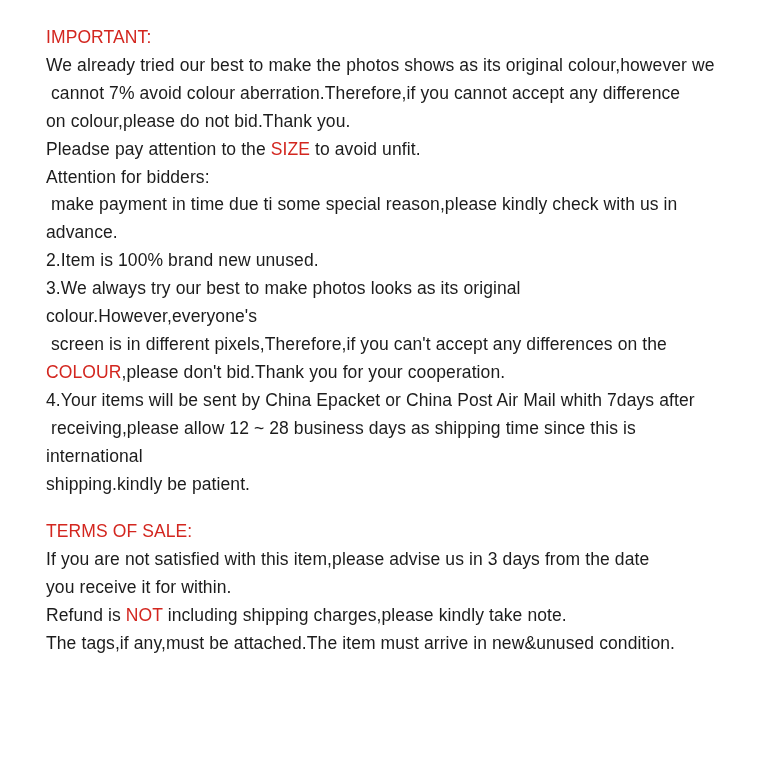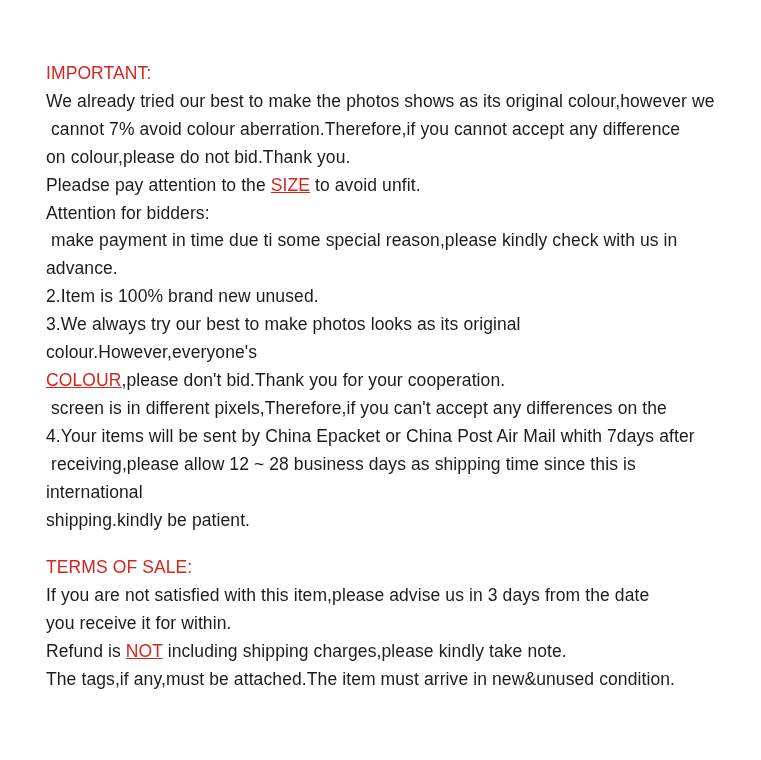--- a/index.html
+++ b/index.html
@@ -13,57 +13,56 @@
     padding: 0;
   }
   body {
     width: 761px;
     height: 760px;
     overflow: hidden;
     background: var(--bg);
     font-family: "Liberation Sans", sans-serif;
   }
   .notice {
-    padding: 60px 38px 0 46px;
+    padding: 24px 38px 0 46px;
   }
   .line {
     font-size: 17.5px;
     line-height: 27.9px;
     color: var(--text);
     white-space: pre-wrap;
     letter-spacing: 0.1px;
   }
   .heading {
     color: var(--red);
   }
   .red {
     color: var(--red);
-    text-decoration: underline;
   }
   .section + .section {
     margin-top: 20px;
   }
 </style>
 </head>
 <body>
 
 <div class="notice">
     <div class="section">
       <div class="line heading">IMPORTANT:</div>
       <div class="line"><span class="plain">We already tried our best to make the photos shows as its original colour,however we</span></div>
       <div class="line"><span class="plain"> cannot 7% avoid colour aberration.Therefore,if you cannot accept any difference</span></div>
       <div class="line"><span class="plain">on colour,please do not bid.Thank you.</span></div>
       <div class="line"><span class="plain">Pleadse pay attention to the </span><span class="red">SIZE</span><span class="plain"> to avoid unfit.</span></div>
       <div class="line"><span class="plain">Attention for bidders:</span></div>
       <div class="line"><span class="plain"> make payment in time due ti some special reason,please kindly check with us in</span></div>
       <div class="line"><span class="plain">advance.</span></div>
       <div class="line"><span class="plain">2.Item is 100% brand new unused.</span></div>
       <div class="line"><span class="plain">3.We always try our best to make photos looks as its original colour.However,everyone's</span></div>
+      <div class="line"><span class="plain"> screen is in different pixels,Therefore,if you can't accept any differences on the</span></div>
       <div class="line"><span class="red">COLOUR</span><span class="plain">,please don't bid.Thank you for your cooperation.</span></div>
-      <div class="line"><span class="plain"> screen is in different pixels,Therefore,if you can't accept any differences on the</span></div>
       <div class="line"><span class="plain">4.Your items will be sent by China Epacket or China Post Air Mail whith 7days after</span></div>
       <div class="line"><span class="plain"> receiving,please allow 12 ~ 28 business days as shipping time since this is international</span></div>
       <div class="line"><span class="plain">shipping.kindly be patient.</span></div>
     </div>
     <div class="section">
       <div class="line heading">TERMS OF SALE:</div>
       <div class="line"><span class="plain">If you are not satisfied with this item,please advise us in 3 days from the date</span></div>
       <div class="line"><span class="plain">you receive it for within.</span></div>
       <div class="line"><span class="plain">Refund is </span><span class="red">NOT</span><span class="plain"> including shipping charges,please kindly take note.</span></div>
       <div class="line"><span class="plain">The tags,if any,must be attached.The item must arrive in new&amp;unused condition.</span></div>

